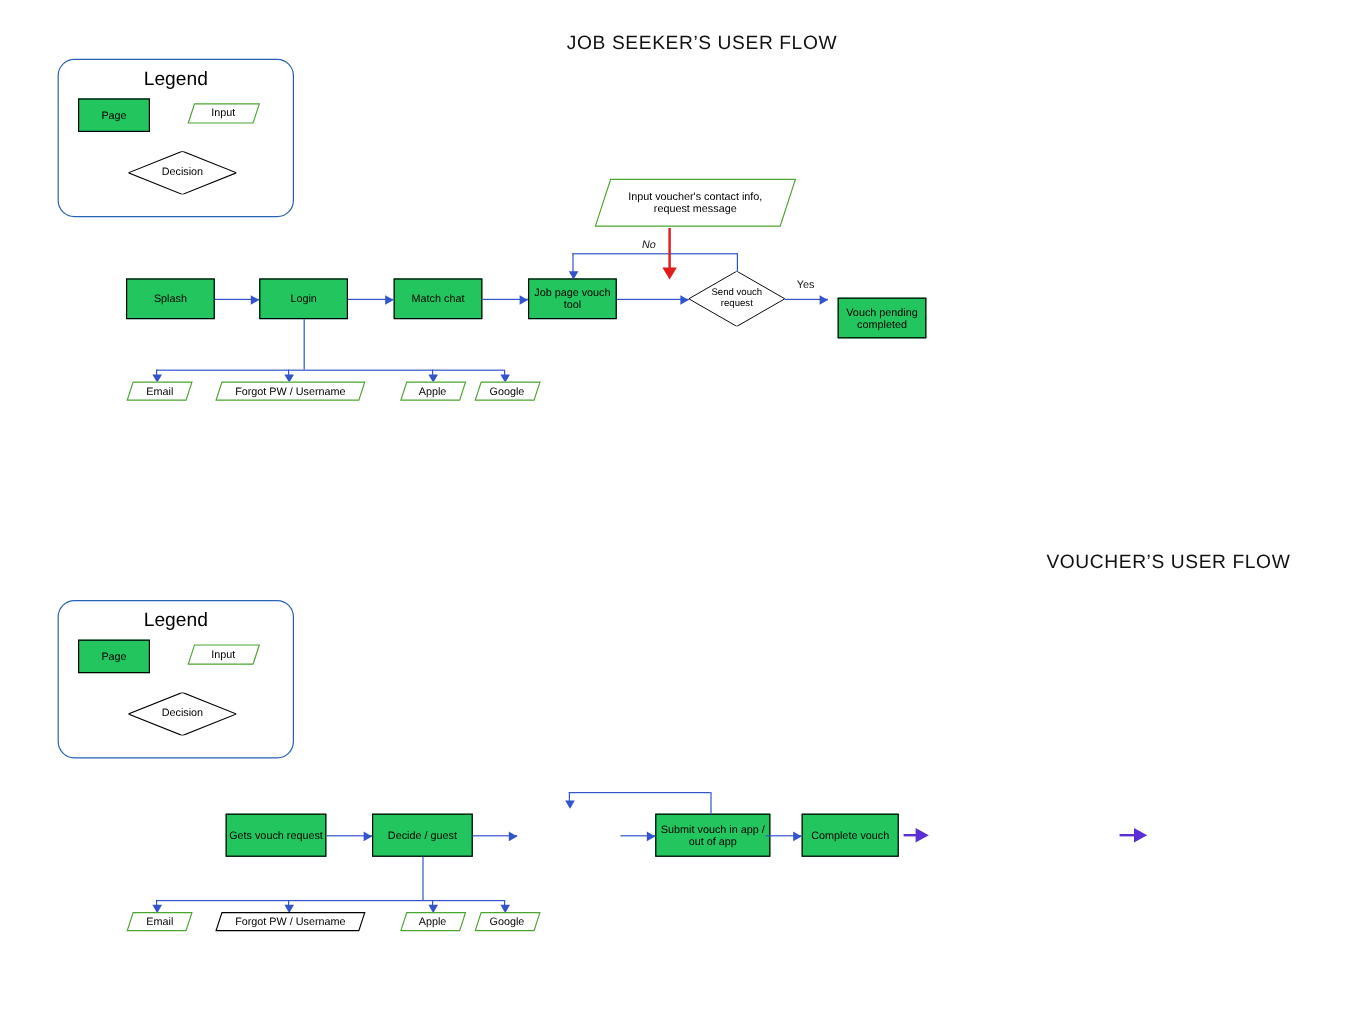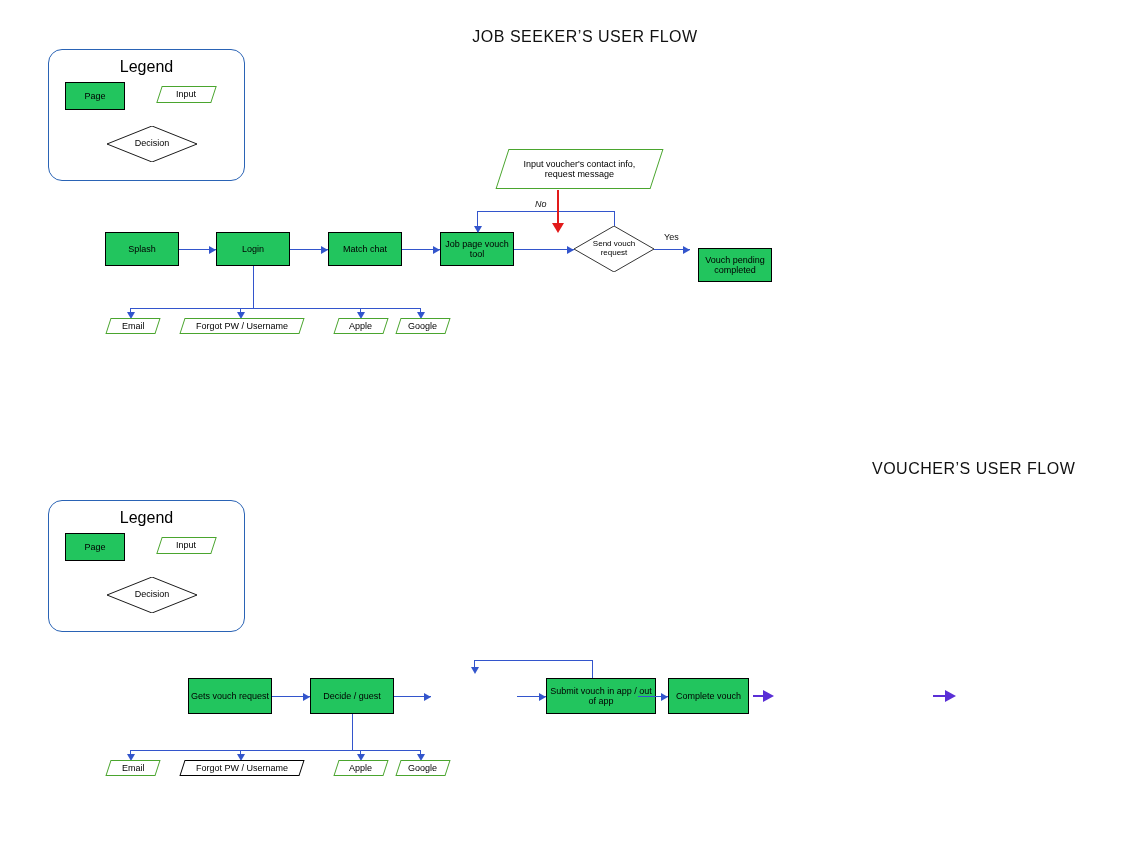--- a/index.html
+++ b/index.html
@@ -278,21 +278,21 @@
   </div>
 
   <div class="page-box" style="left:188px; top:678px; width:84px; height:36px;">
       <span>Gets vouch request</span>
     </div>
   <div class="page-box" style="left:310px; top:678px; width:84px; height:36px;">
       <span>Decide / guest</span>
     </div>
 
 
-  <div class="page-box" style="left:546px; top:678px; width:110px; height:36px;">
+  <div class="page-box" style="left:546px; top:678px; width:96px; height:36px;">
       <span>Submit vouch in app / out of app</span>
     </div>
   <div class="page-box" style="left:668px; top:678px; width:81px; height:36px;">
       <span>Complete vouch</span>
     </div>
 
 
 
   <div class="hline" style="left:272px; top:696px; width:38px;"></div>
   <div class="arrow-right" style="left:303px; top:692.5px;"></div>

